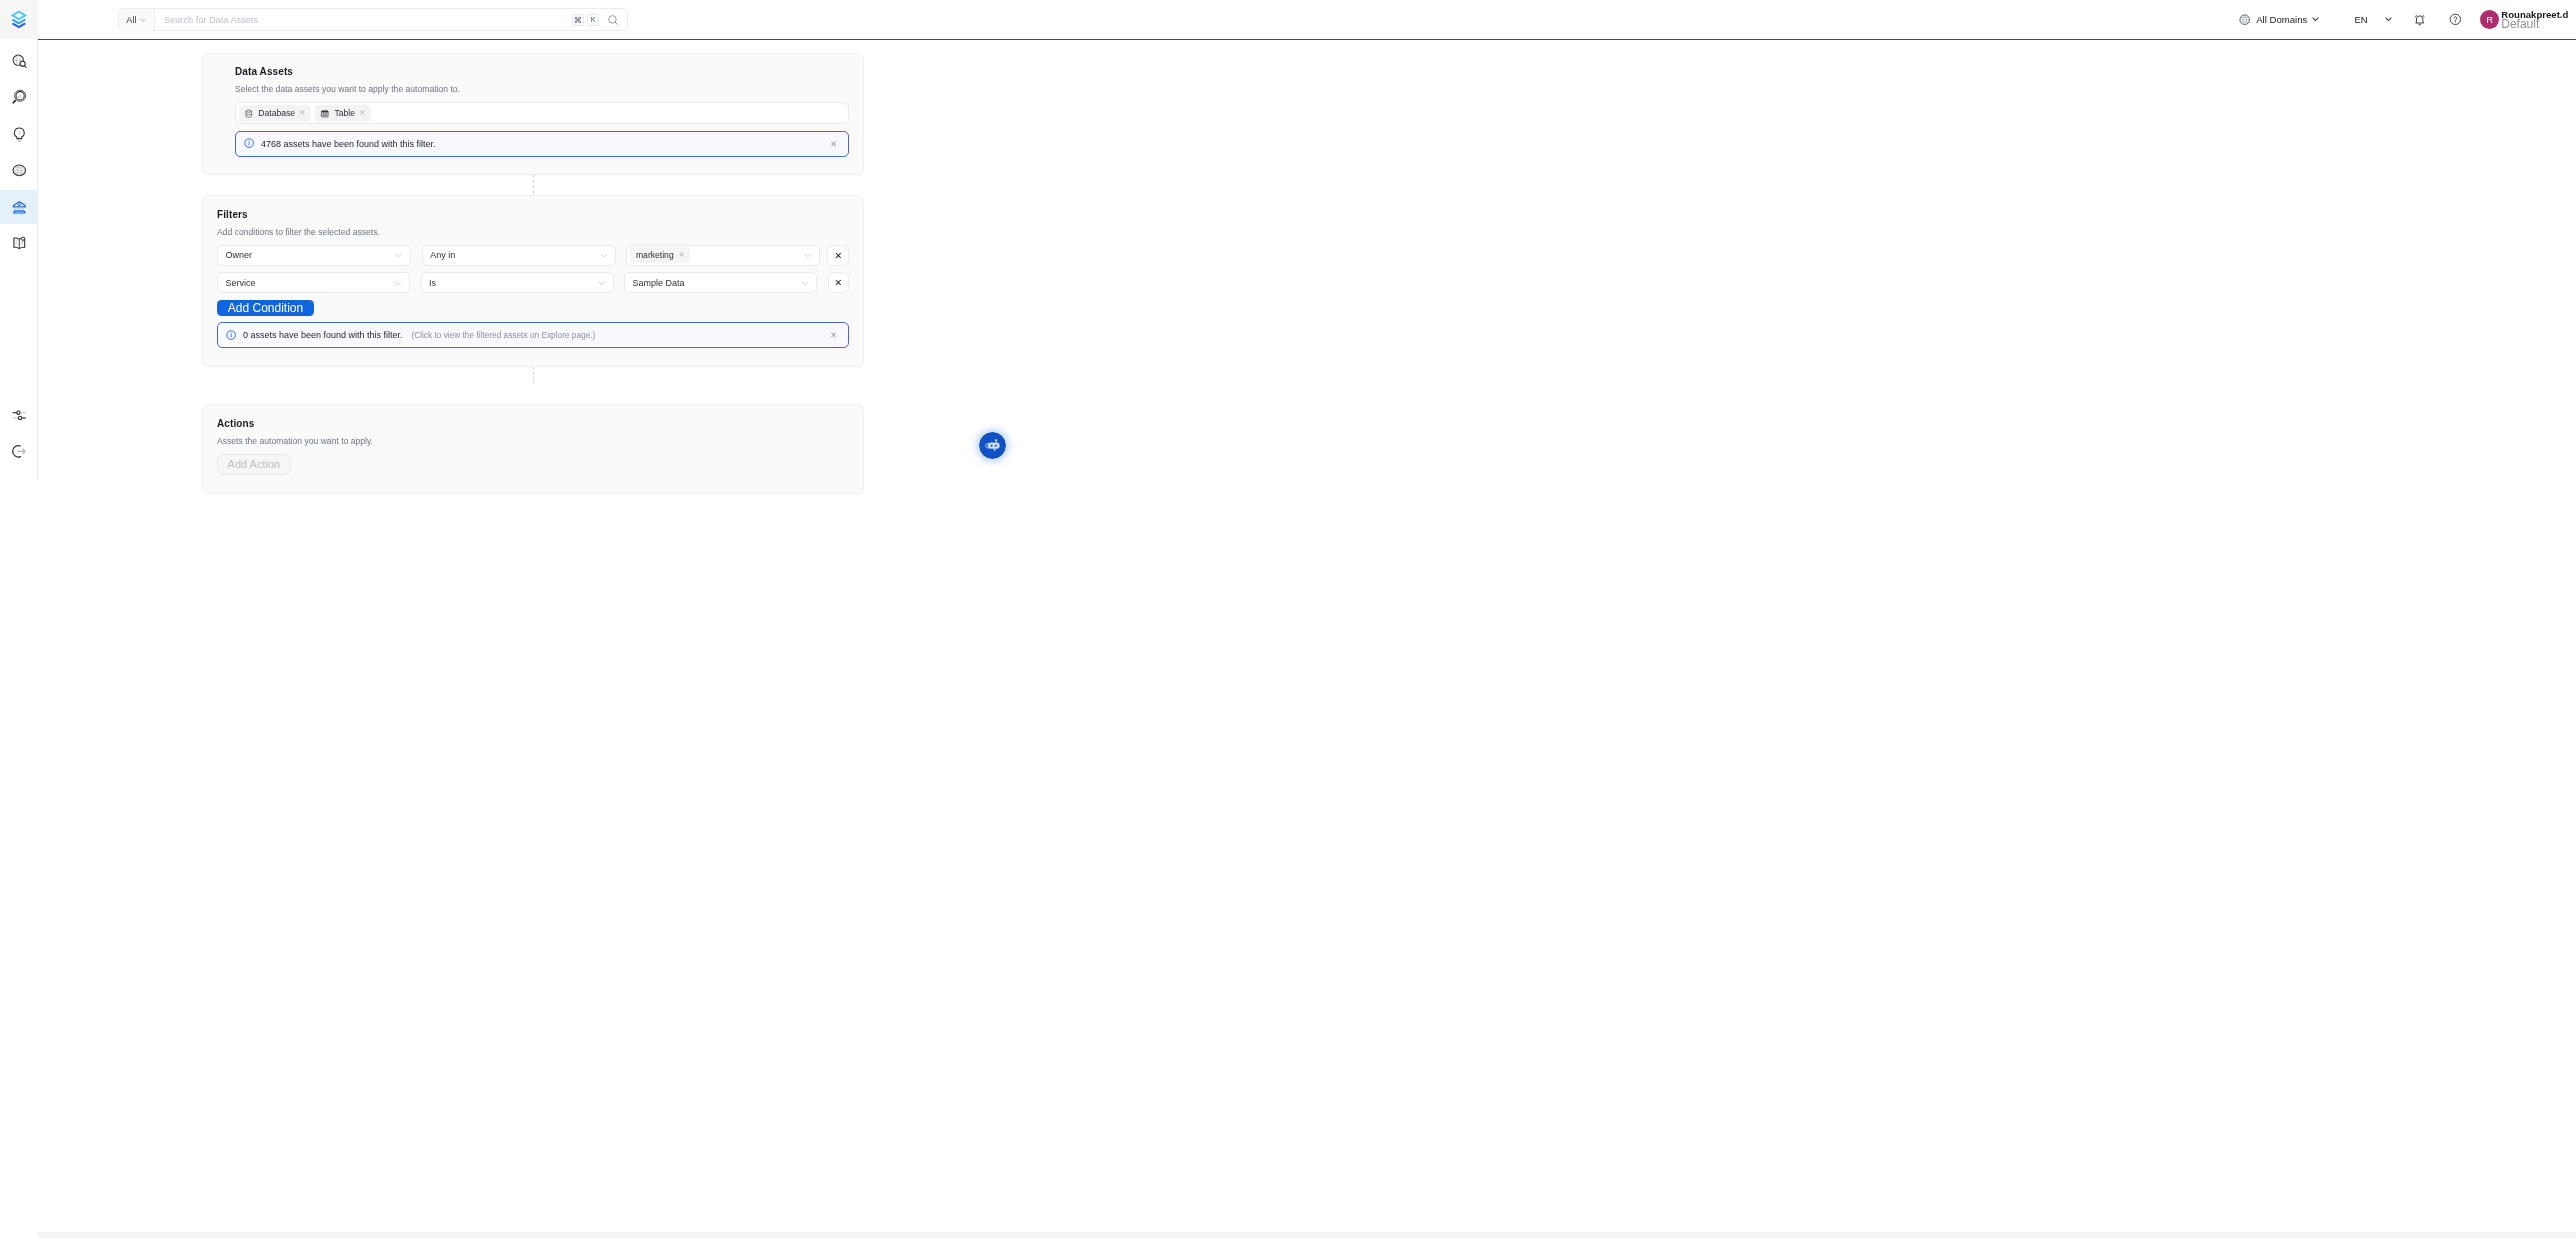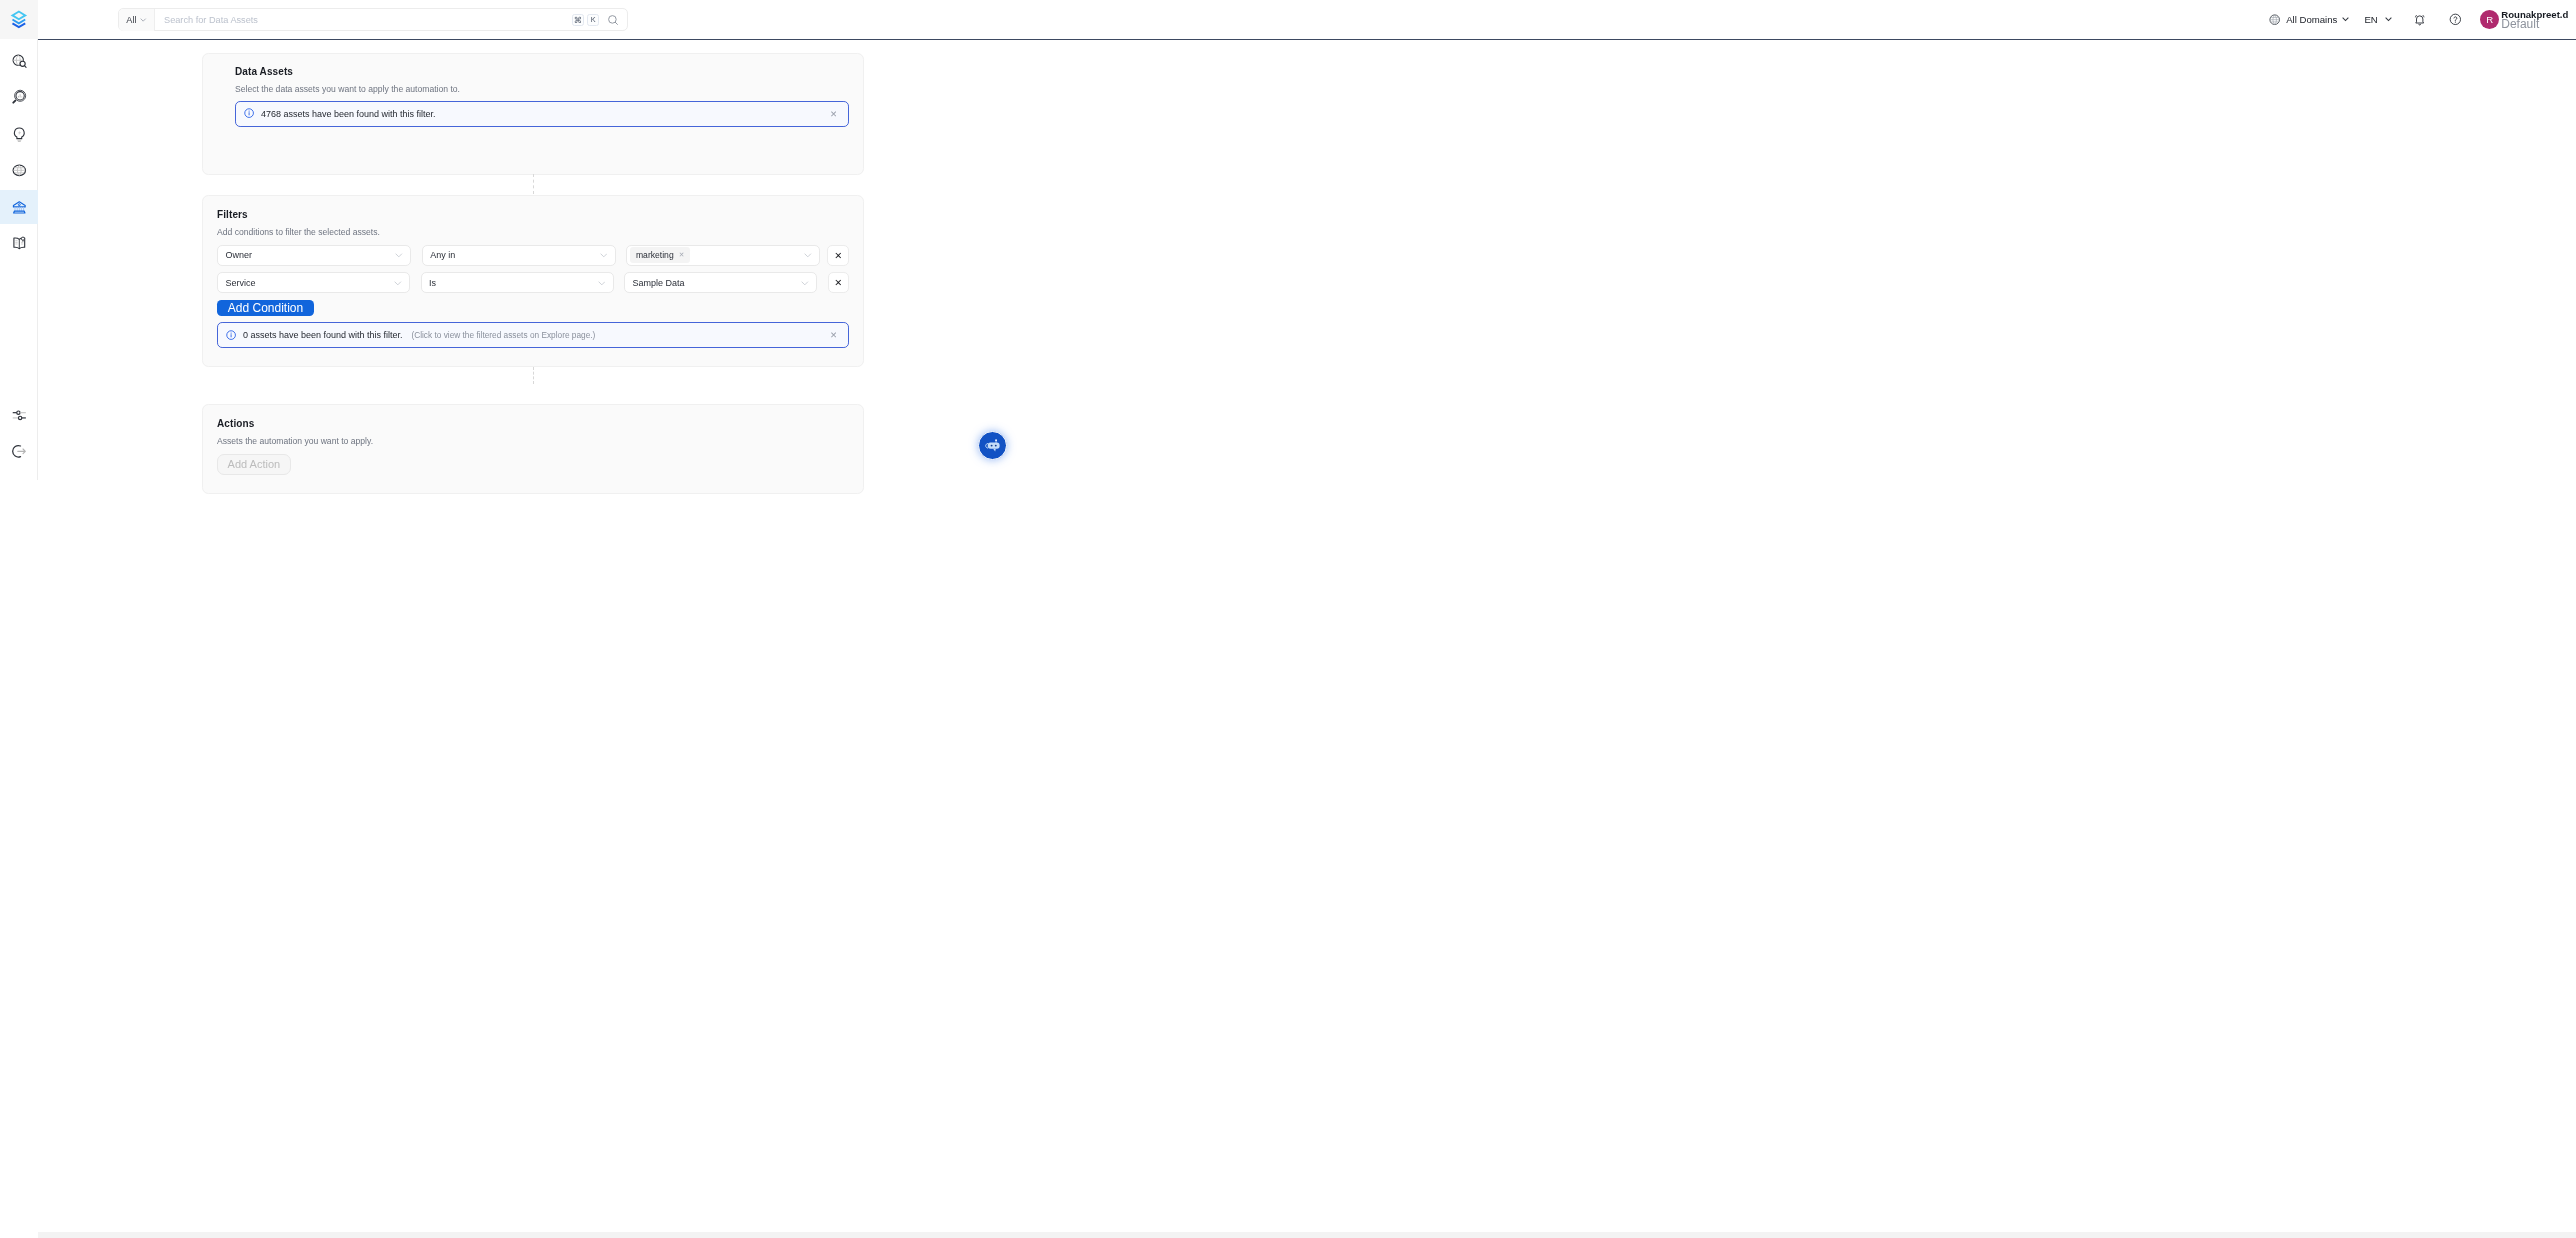--- a/index.html
+++ b/index.html
@@ -27,21 +27,21 @@
   .search-placeholder { margin-left:9px; font-size:9.2px; color:#bcc2cd; flex:1; }
   .kbd { width:12px; height:12px; border:0.6px solid #e3e8f0; border-radius:2.5px; background:#fcfdfe;
     color:#4b5565; font-size:7.3px; display:flex; align-items:center; justify-content:center; }
   .kbd.cmd { font-size:8.3px; }
   .search-right { display:flex; align-items:center; gap:3.2px; margin-right:7.6px; }
   .search-right .mag { margin-left:5.1px; }
 
   .header-right { position:absolute; right:7.6px; top:0; height:39px; display:flex; align-items:center; }
   .domains { display:flex; align-items:center; gap:5.1px; cursor:pointer; }
   .domains-label { font-size:9.6px; color:#20242c; }
-  .lang { display:flex; align-items:center; gap:7px; margin-left:15px; cursor:pointer; font-size:9.6px; color:#20242c;text-align:right; }
+  .lang { display:flex; align-items:center; gap:17px; margin-left:35px; cursor:pointer; font-size:9.6px; color:#20242c;text-align:right; }
   .icon-btn { margin-left:21.7px; cursor:pointer; display:flex; align-items:center; }
   .userchip { display:flex; align-items:center; margin-left:19px; cursor:pointer; }
   .avatar { width:19px; height:19px; border-radius:50%; background:#b02a6e; color:#fff;
     display:flex; align-items:center; justify-content:center; font-size:9.6px; }
   .user-meta { margin-left:2px; }
   .user-name { font-size:9.6px; font-weight:700; color:#171b22; line-height:11.5px; }
   .user-team { font-size:12px; color:#8d929c; line-height:9.6px; }
 
   
   .main { position:absolute; left:38px; right:0; top:41px; bottom:0; background:#fff; overflow:hidden; }
@@ -233,20 +233,40 @@
     </div>
   </div>
 </div>
 <div class="header-divider"></div>
 
 <div class="main">
 
   <div class="card" style="top:11.5px; height:122px;padding-left:32px;">
     <div class="card-title">Data Assets</div>
     <div class="card-desc">Select the data assets you want to apply the automation to.</div>
+    <div class="asset-select">
+      <div class="asset-tag">
+        <svg width="9.6" height="9.6" viewBox="0 0 24 24" fill="none" stroke="#303540" stroke-width="1.5">
+          <ellipse cx="12" cy="5.4" rx="7" ry="2.7"></ellipse>
+          <path d="M5 5.4v6.3c0 1.5 3.1 2.7 7 2.7s7-1.2 7-2.7V5.4"></path>
+          <path d="M5 11.7v6.2c0 1.5 3.1 2.7 7 2.7s7-1.2 7-2.7v-6.2"></path>
+        </svg>
+        <span>Database</span>
+        <span class="tag-x">✕</span>
+      </div>
+      <div class="asset-tag">
+        <svg width="9.6" height="9.6" viewBox="0 0 24 24" fill="none">
+          <rect x="3.5" y="4.5" width="17" height="15.5" rx="1.8" stroke="#303540" stroke-width="1.5"></rect>
+          <path d="M4 6.3c0-1 .8-1.8 1.8-1.8h12.4c1 0 1.8.8 1.8 1.8V9H4z" fill="#303540"></path>
+          <path d="M3.5 12.3h17M3.5 16h17M9.2 9v11M14.9 9v11" stroke="#303540" stroke-width="1.2"></path>
+        </svg>
+        <span>Table</span>
+        <span class="tag-x">✕</span>
+      </div>
+    </div>
     <div class="alert">
       <svg width="10.2" height="10.2" viewBox="0 0 16 16" fill="none">
         <circle cx="8" cy="8" r="6.8" stroke="#2760e6" stroke-width="1.4"></circle>
         <path d="M8 7.3v3.6" stroke="#2760e6" stroke-width="1.4" stroke-linecap="round"></path>
         <circle cx="8" cy="4.8" r=".9" fill="#2760e6"></circle>
       </svg>
       <span class="alert-text">4768 assets have been found with this filter.</span>
       <span class="alert-close">✕</span>
     </div>
   </div>

